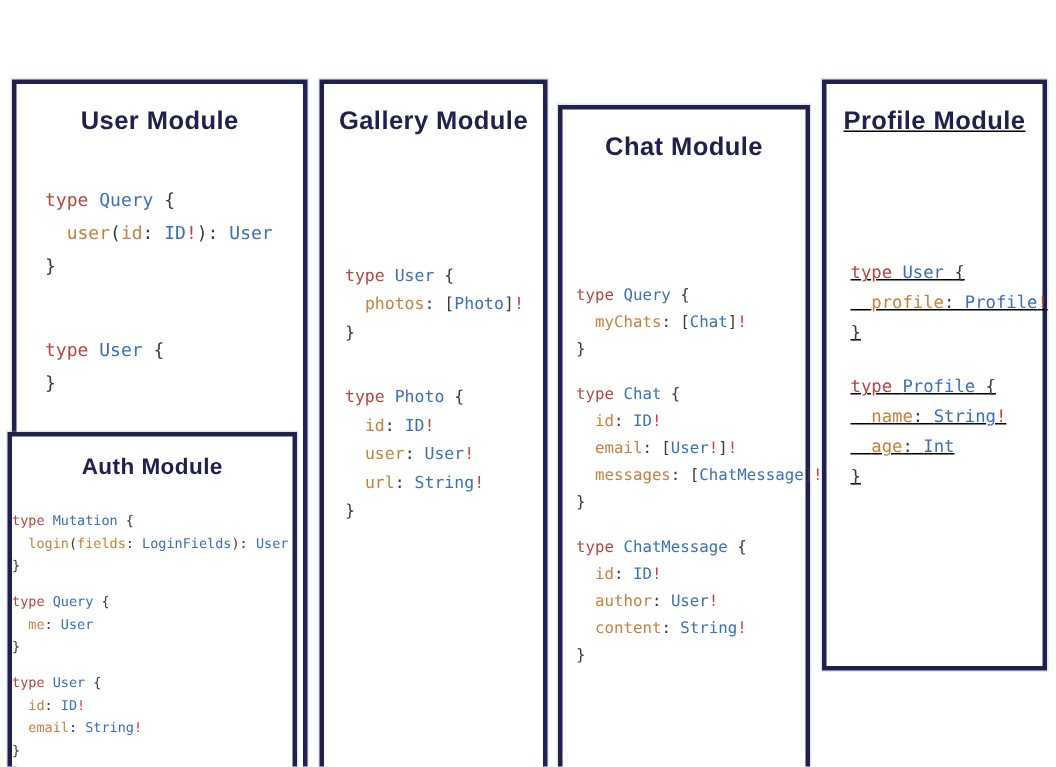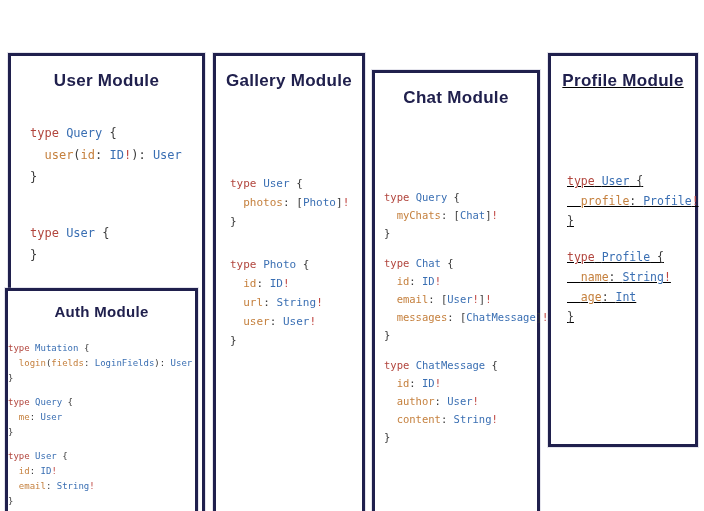--- a/index.html
+++ b/index.html
@@ -75,22 +75,22 @@
     <div class="module-title">Gallery Module</div>
     <div class="code-area">
         <div class="code-block">
           <div class="code-line"><span class="tok-k">type</span><span class="tok-p"> </span><span class="tok-t">User</span><span class="tok-p"> {</span></div>
           <div class="code-line"><span class="tok-p">  </span><span class="tok-f">photos</span><span class="tok-p">: [</span><span class="tok-t">Photo</span><span class="tok-p">]</span><span class="tok-b">!</span></div>
           <div class="code-line"><span class="tok-p">}</span></div>
         </div>
         <div class="code-block">
           <div class="code-line"><span class="tok-k">type</span><span class="tok-p"> </span><span class="tok-t">Photo</span><span class="tok-p"> {</span></div>
           <div class="code-line"><span class="tok-p">  </span><span class="tok-f">id</span><span class="tok-p">: </span><span class="tok-t">ID</span><span class="tok-b">!</span></div>
+          <div class="code-line"><span class="tok-p">  </span><span class="tok-f">user</span><span class="tok-p">: </span><span class="tok-t">User</span><span class="tok-b">!</span></div>
           <div class="code-line"><span class="tok-p">  </span><span class="tok-f">url</span><span class="tok-p">: </span><span class="tok-t">String</span><span class="tok-b">!</span></div>
-          <div class="code-line"><span class="tok-p">  </span><span class="tok-f">user</span><span class="tok-p">: </span><span class="tok-t">User</span><span class="tok-b">!</span></div>
           <div class="code-line"><span class="tok-p">}</span></div>
         </div>
       </div>
   </div>
 
   <div class="box box-chat">
     <div class="module-title">Chat Module</div>
     <div class="code-area">
         <div class="code-block">
           <div class="code-line"><span class="tok-k">type</span><span class="tok-p"> </span><span class="tok-t">Query</span><span class="tok-p"> {</span></div>

